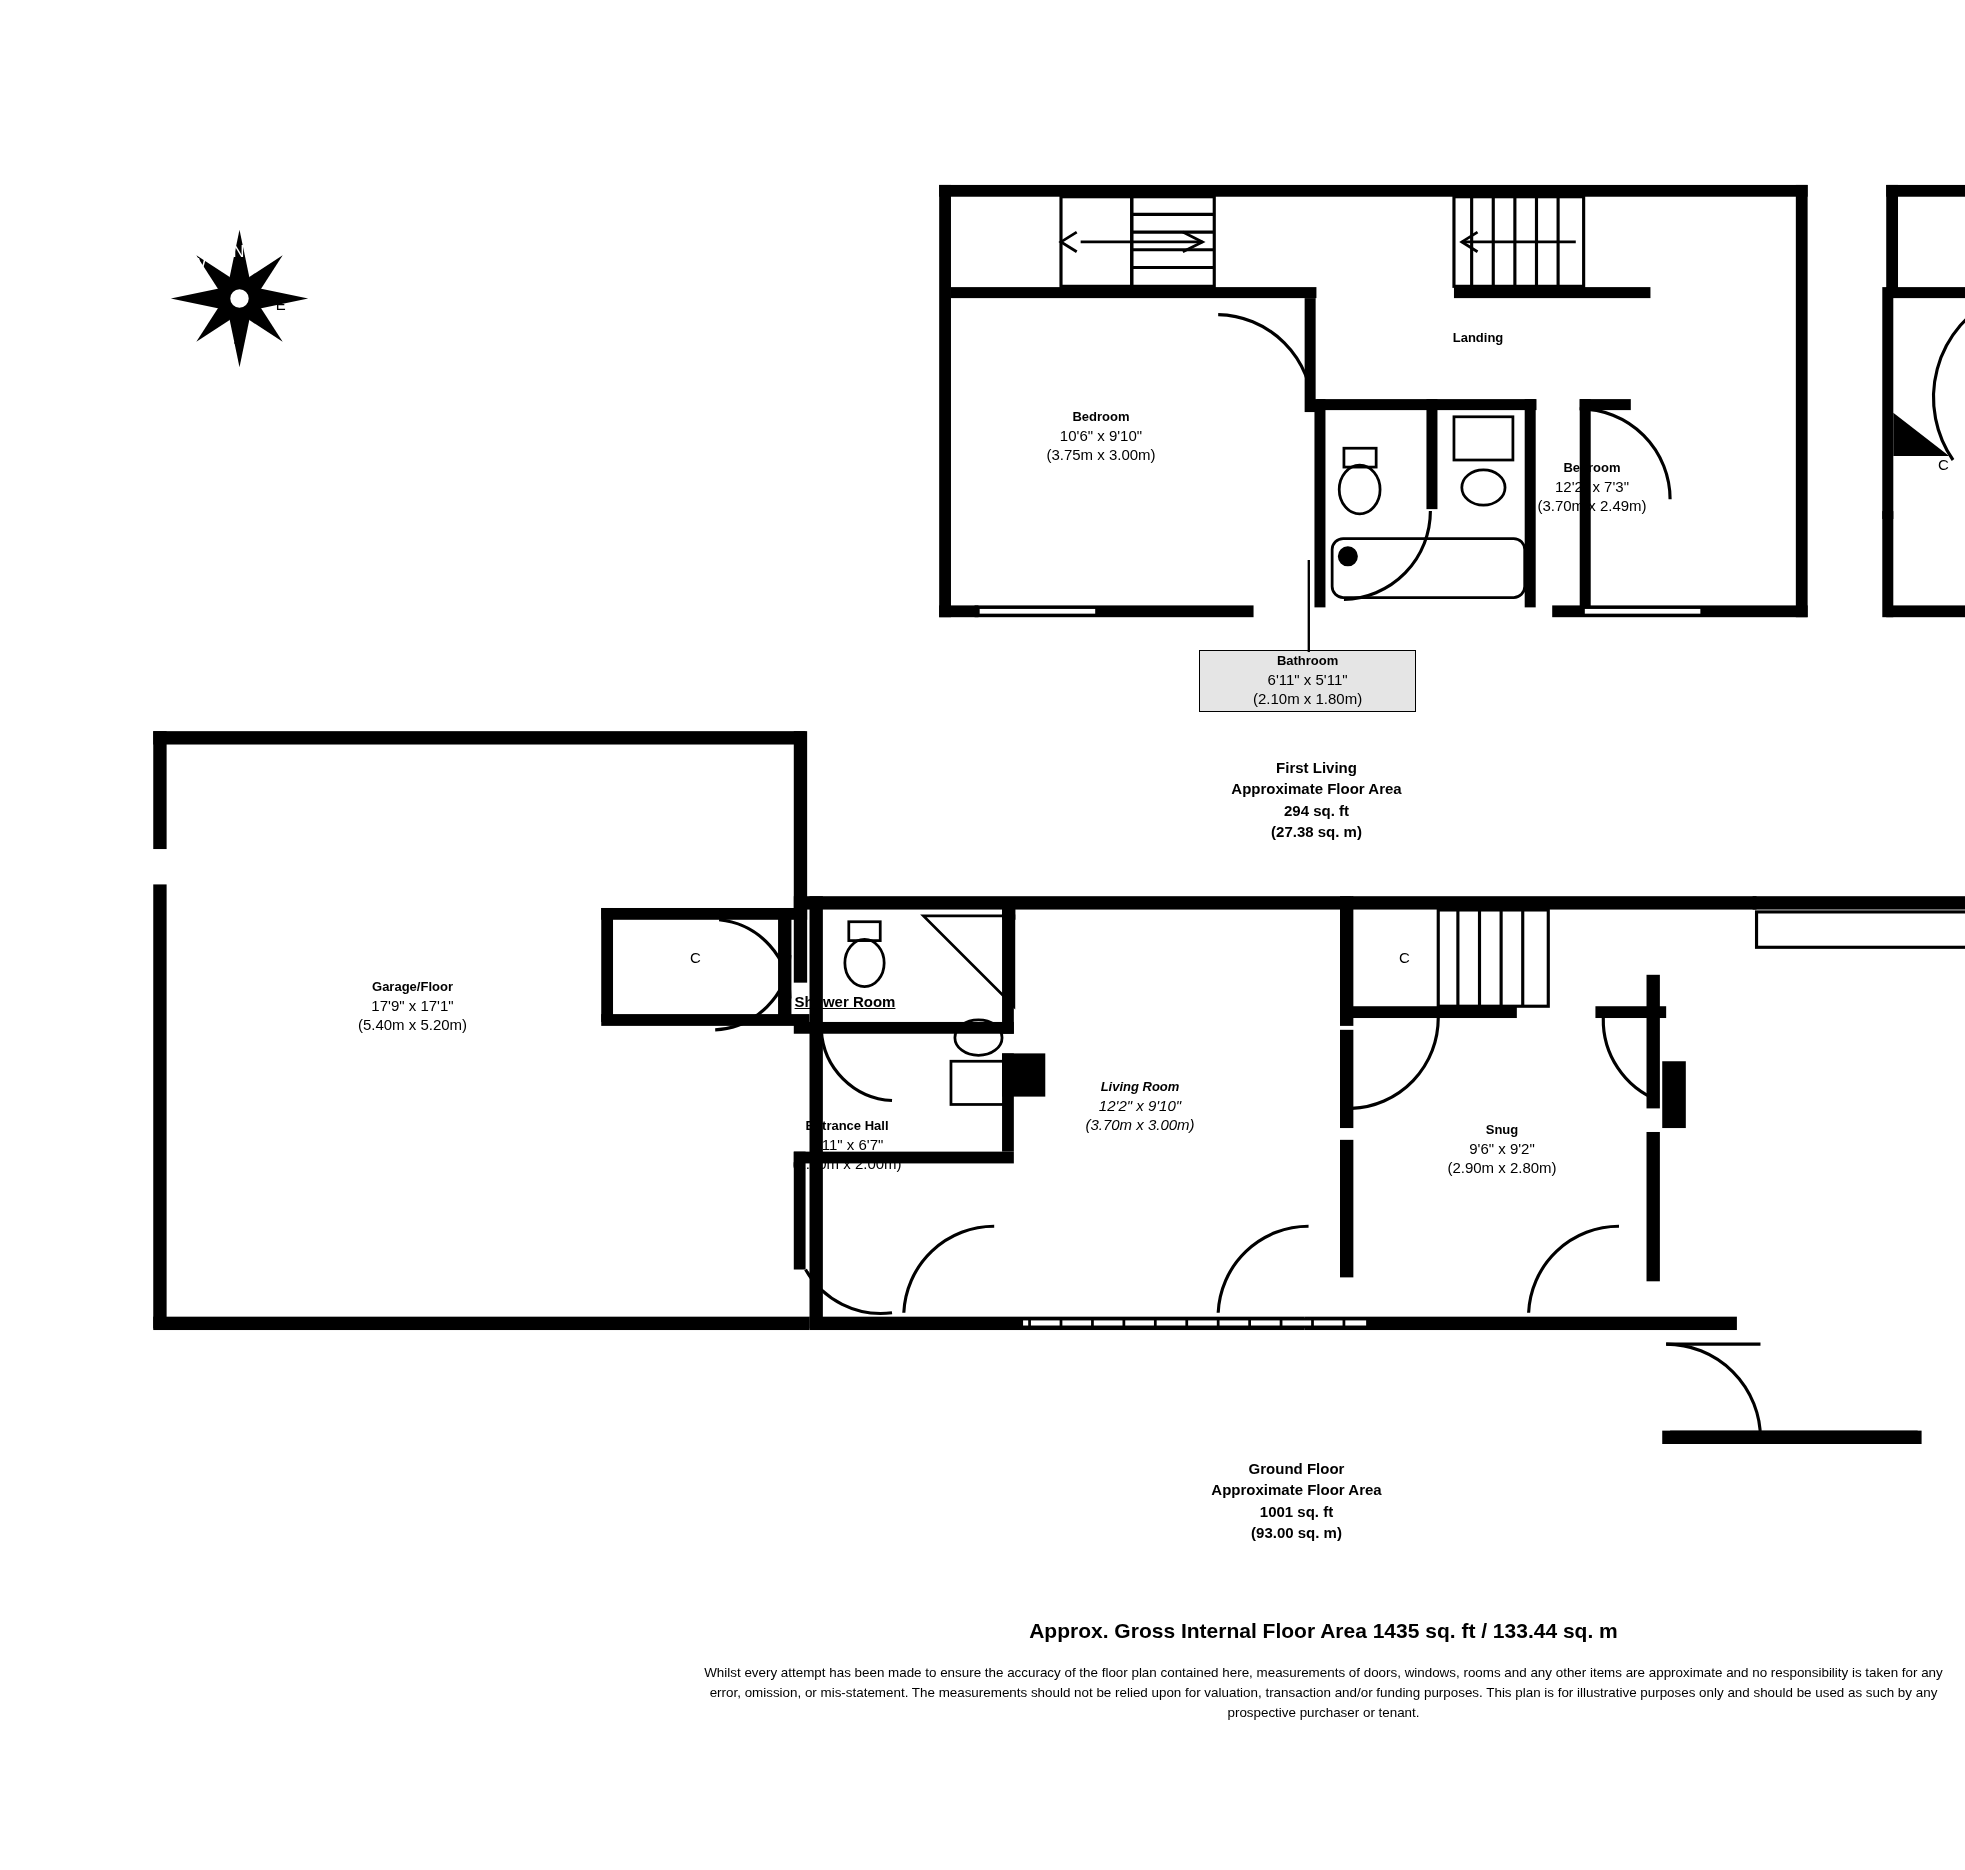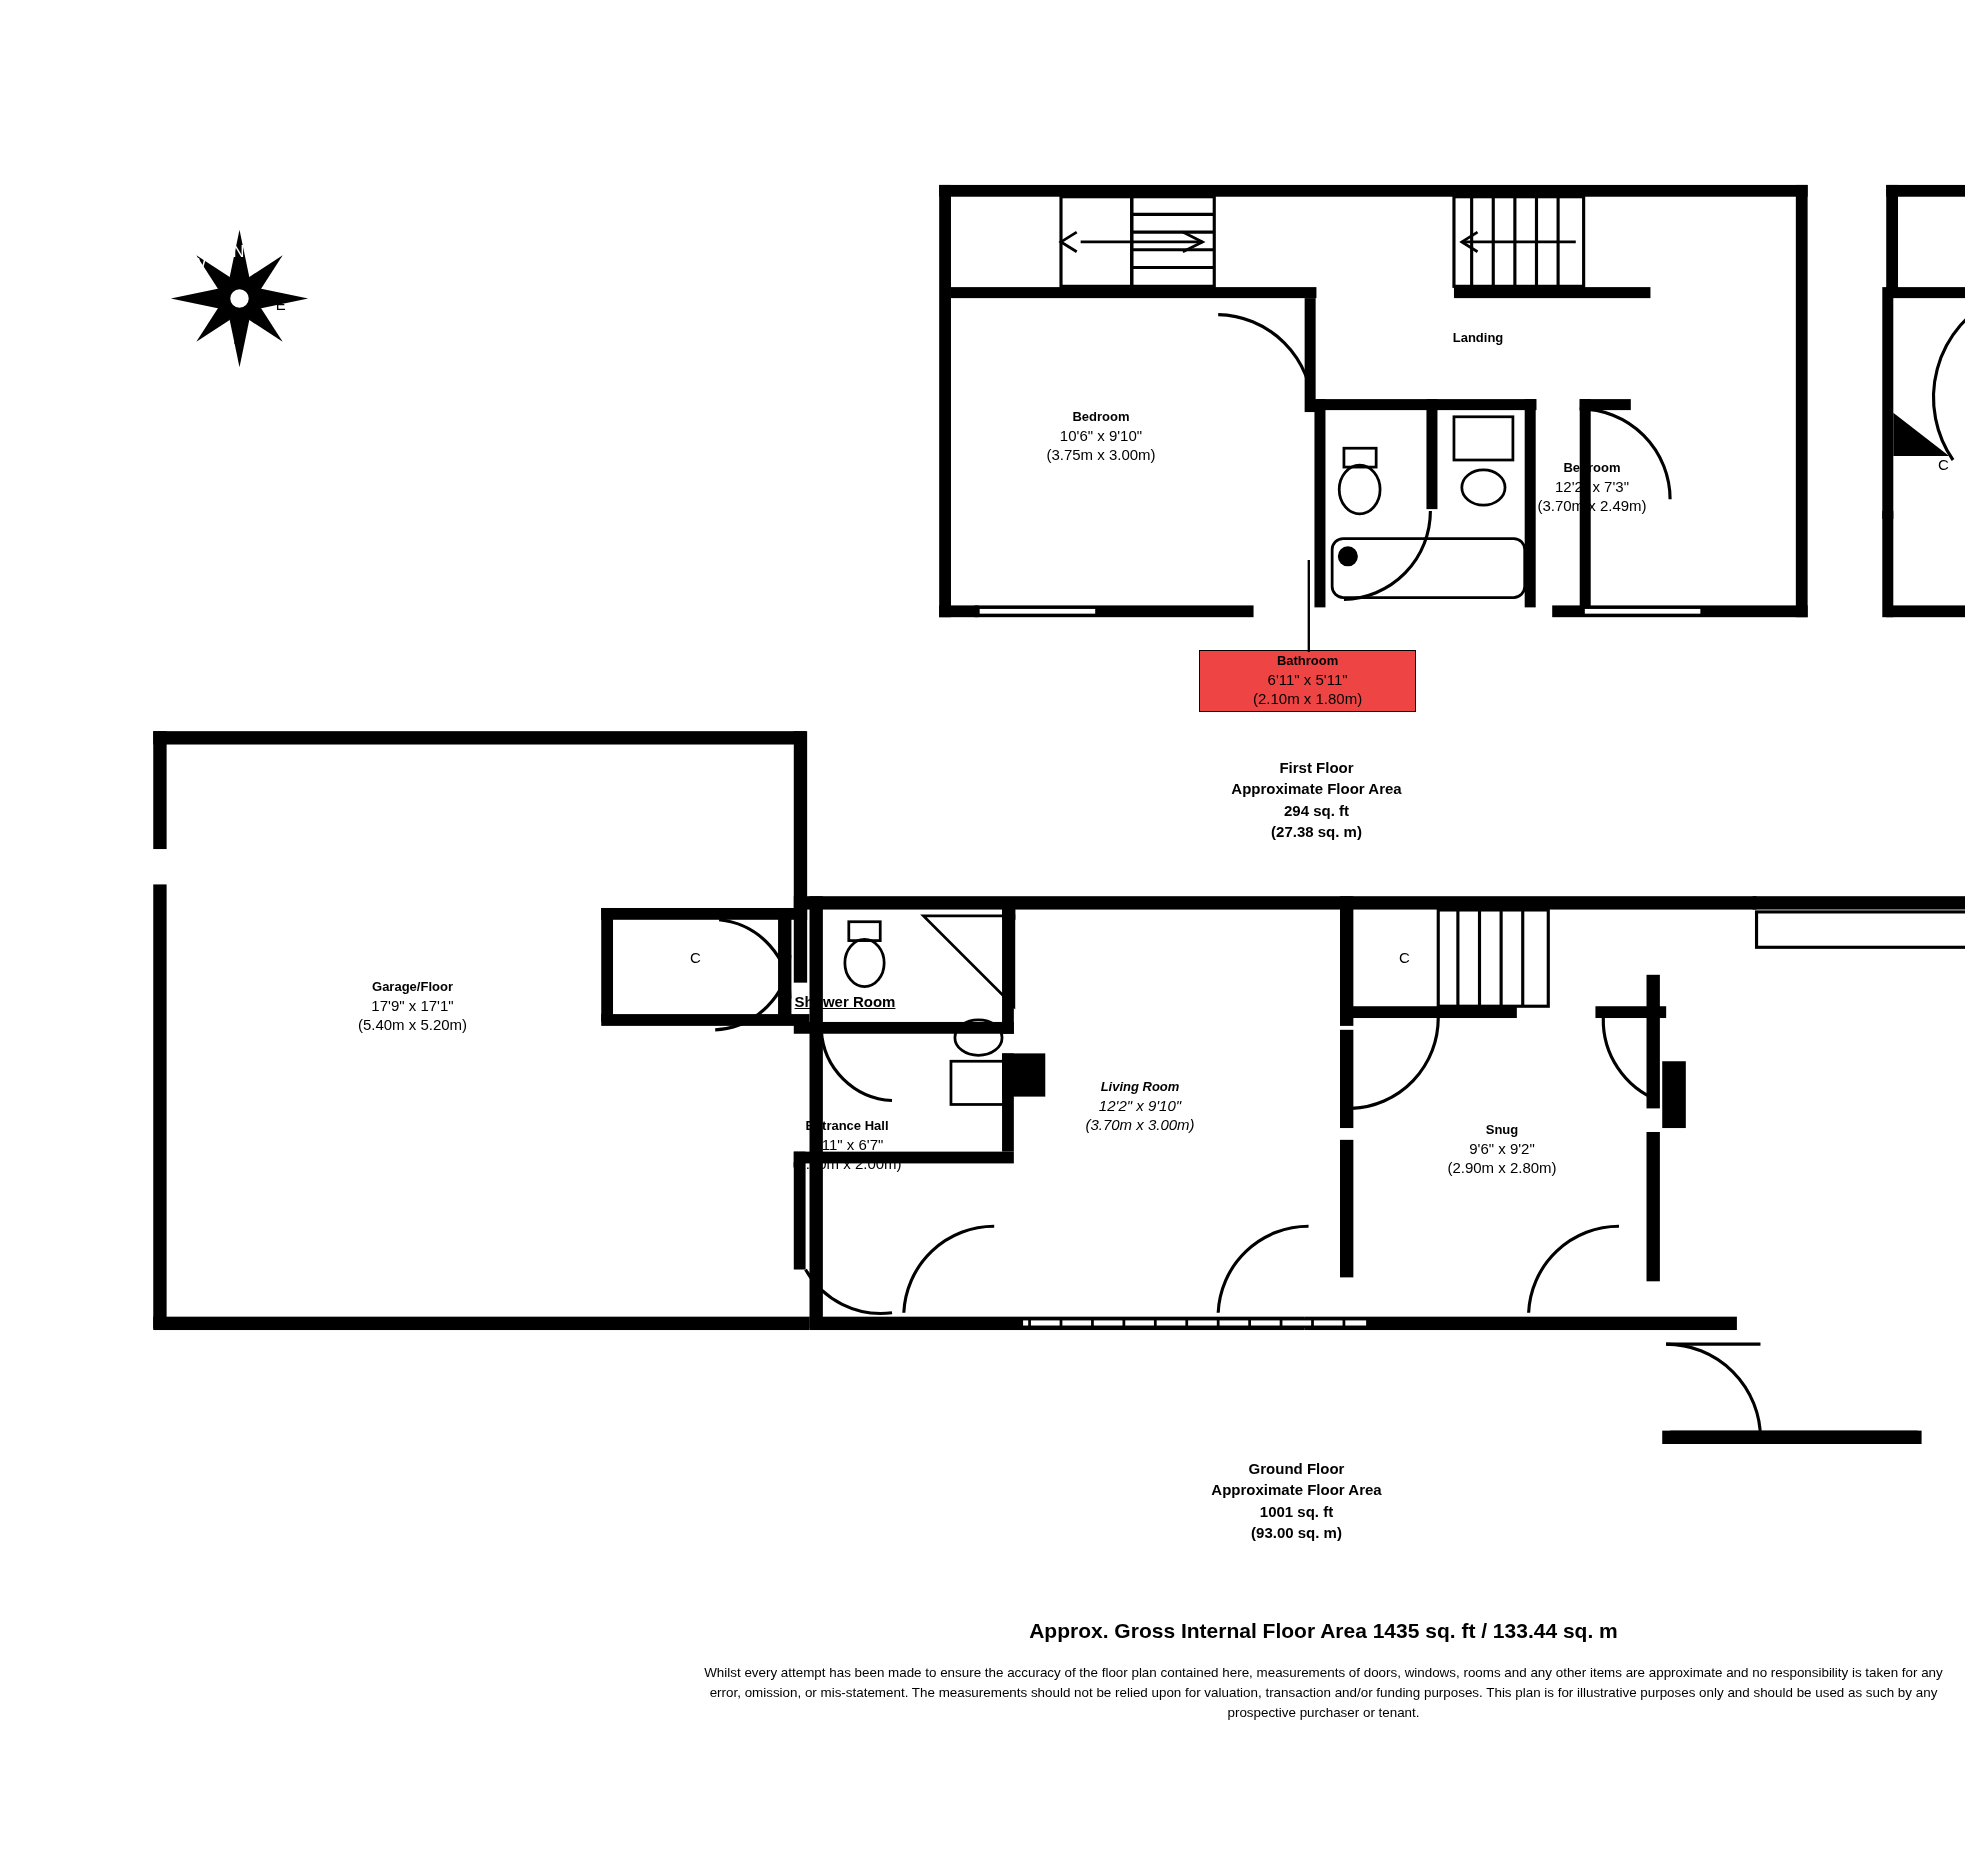--- a/index.html
+++ b/index.html
@@ -253,21 +253,21 @@
 <div class="lbl" style="left:1352px;top:330px;width:252px;">
   <div class="name">Landing</div>
 </div>
 
 <div class="lbl" style="left:1470px;top:460px;width:244px;">
   <div class="name">Bedroom</div>
   <div class="dim">12'2" x 7'3"</div>
   <div class="dim">(3.70m x 2.49m)</div>
 </div>
 
-<div class="lbl" style="left:1199px;top:650px;width:212px;border:1.2px solid #000;padding:2.4px 1.6px;background:#ef4444;">
+<div class="lbl" style="left:1199px;top:650px;width:212px;border:1.2px solid #000;padding:2.4px 1.6px;background:#e5e5e5;">
   <div class="name">Bathroom</div>
   <div class="dim">6'11" x 5'11"</div>
   <div class="dim">(2.10m x 1.80m)</div>
 </div>
 <svg style="position:absolute;left:1297px;top:560px;width:23.6px;height:94px;" viewBox="0 0 60 240" width="23.6" height="94">
   <line x1="30" y1="0" x2="30" y2="235" stroke="#000" stroke-width="6"></line>
 </svg>
 
 <div class="lbl" style="left:283px;top:979px;width:259px;">
   <div class="name">Garage/Floor</div>
@@ -295,21 +295,21 @@
   <div class="name">Snug</div>
   <div class="dim">9'6" x 9'2"</div>
   <div class="dim">(2.90m x 2.80m)</div>
 </div>
 
 <div class="cmark" style="left:1938px;top:456px;">C</div>
 <div class="cmark" style="left:690px;top:949px;">C</div>
 <div class="cmark" style="left:1399px;top:949px;">C</div>
 
 <div class="floorblk" style="left:1179px;top:757px;width:275px;">
-  <div>First Floor</div>
+  <div>First Living</div>
   <div>Approximate Floor Area</div>
   <div>294 sq. ft</div>
   <div>(27.38 sq. m)</div>
 </div>
 
 <div class="floorblk" style="left:1159px;top:1450px;width:275px;margin-top:8px;">
   <div>Ground Floor</div>
   <div>Approximate Floor Area</div>
   <div>1001 sq. ft</div>
   <div>(93.00 sq. m)</div>

